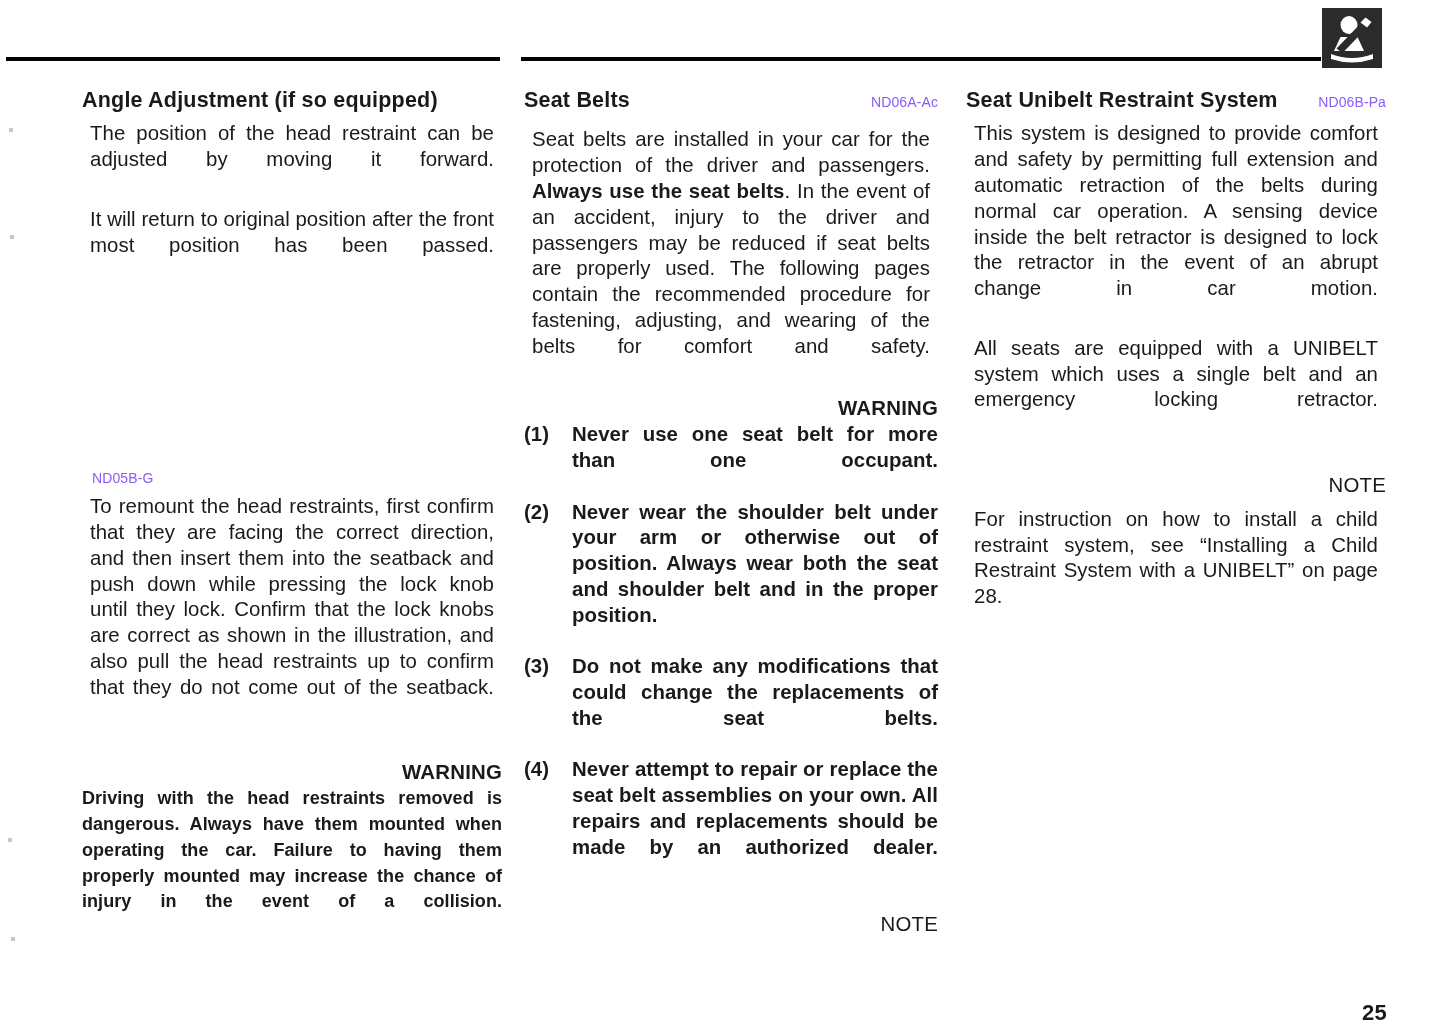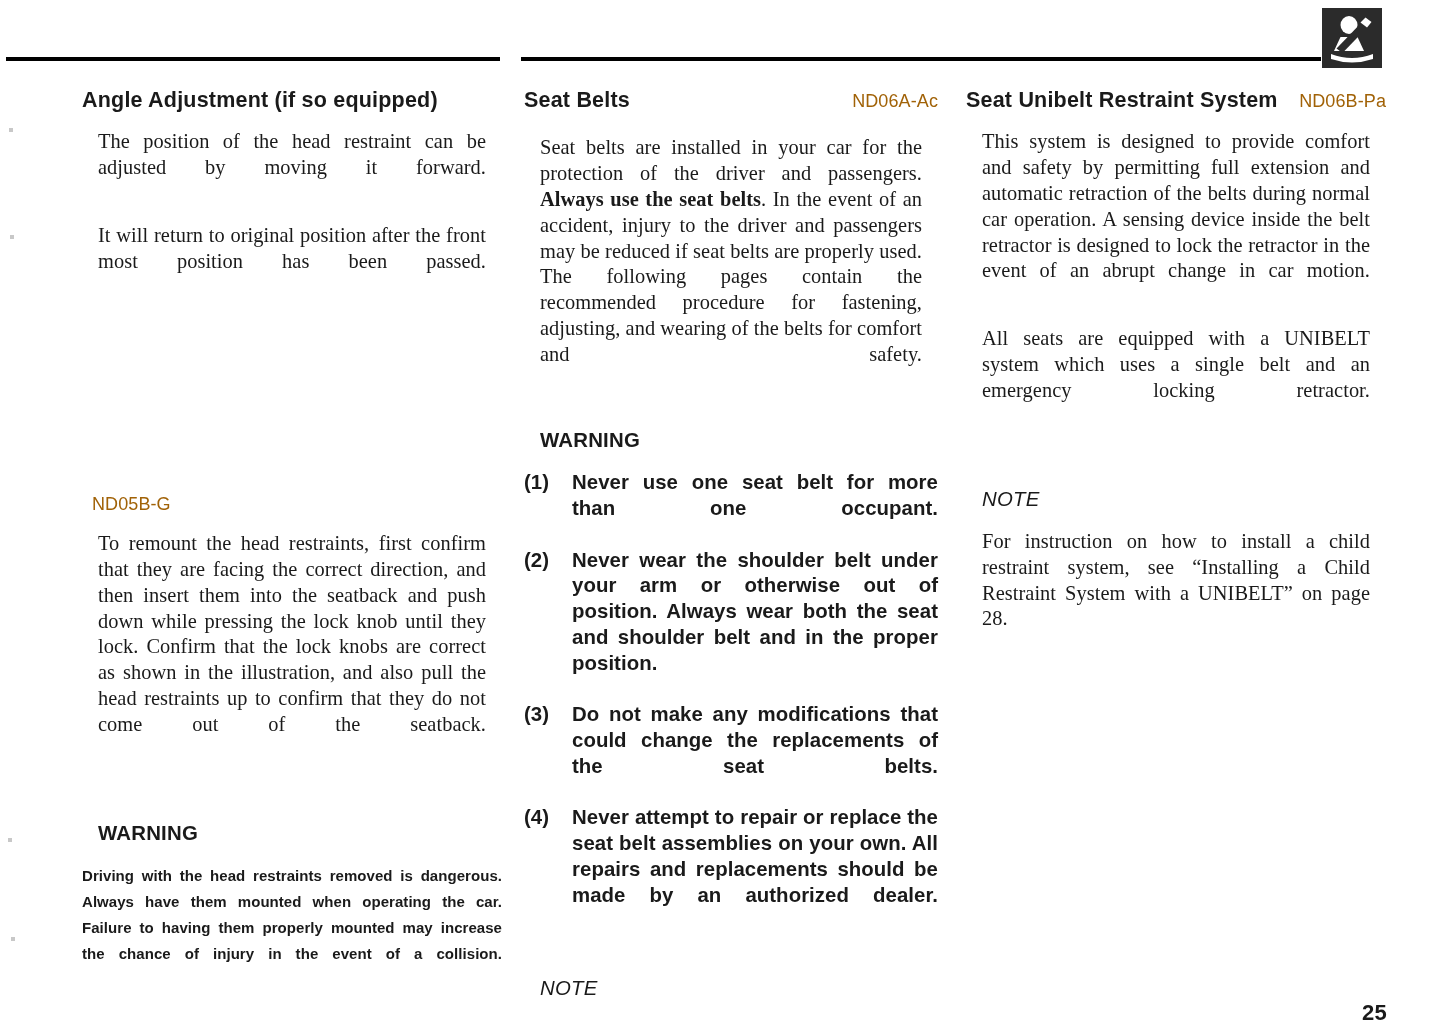--- a/index.html
+++ b/index.html
@@ -54,62 +54,61 @@
   }
   h2.heading {
     font-size: 21.5px;
     font-weight: bold;
     letter-spacing: 0.2px;
     margin: 0;
     line-height: 1.18;
     white-space: nowrap;
   }
   .refcode {
-    font-size: 18px;
+    font-size: 14px;
     font-weight: normal;
     letter-spacing: 0.1px;
-    color: #a16207;
+    color: #8b5cf6;
     white-space: nowrap;
     padding-left: 10px;
   }
 
   
   p.body {
     font-size: 20.4px;
     line-height: 25.8px;
-    margin: 16px;
+    margin: 8px;
     text-align: justify;
     text-justify: inter-word;
     letter-spacing: 0.05px;
-    font-family: Liberation Serif, serif;
   }
   p.body::after {
     content: "";
     display: inline-block;
     width: 100%;
   }
 
   b.inline-bold { font-weight: bold; }
 
   
   .label-line {
     font-size: 20.4px;
     line-height: 25.8px;
     font-weight: bold;
     letter-spacing: 0.2px;
-    margin: 16px;
+    margin: 0;
+    text-align: right;
   }
   .label-note {
     font-weight: normal;
-    font-style: italic;
   }
 
   
   p.warn-body {
-    font-size: 15px;
+    font-size: 18px;
     line-height: 25.8px;
     font-weight: bold;
     margin: 0;
     text-align: justify;
     letter-spacing: 0.05px;
   }
   p.warn-body::after {
     content: "";
     display: inline-block;
     width: 100%;

